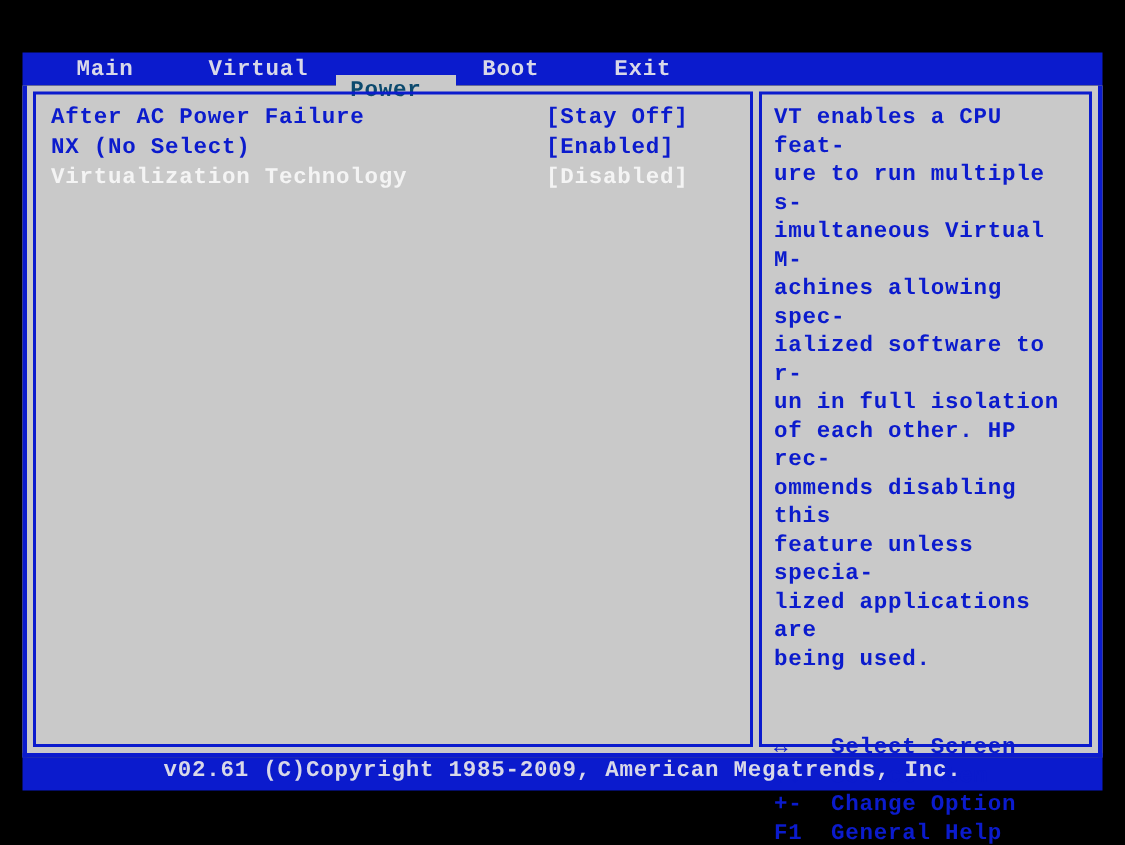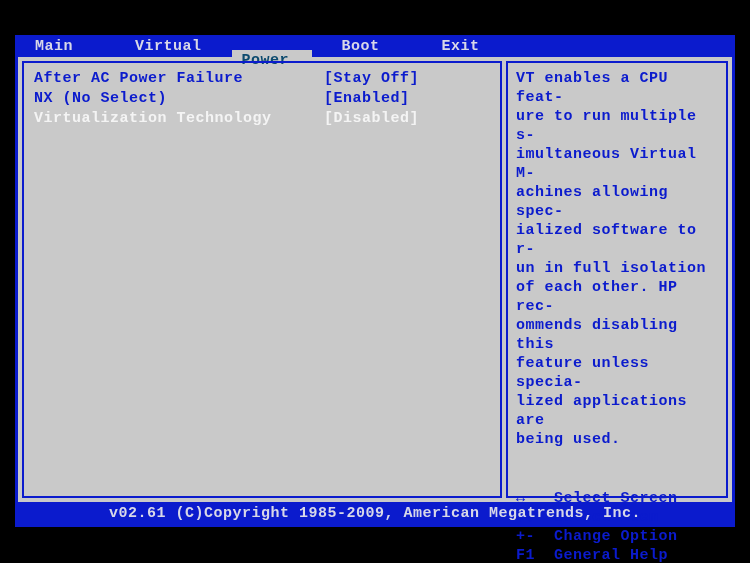--- a/index.html
+++ b/index.html
@@ -22,22 +22,21 @@
     top: 35px;
     left: 15px;
     width: 720px;
     height: 495px;
   }
   .menubar {
     background: #0b1bcd;
     height: 22px;
     display: flex;
     align-items: center;
-    padding-left: 10px;
-    gap: 12px;
+    padding-left: 26px;
   }
   .menubar .tab {
     color: #d8d8e8;
     padding: 2px 10px;
     margin-right: 8px;
     min-width: 80px;
   }
   .menubar .tab.active {
     background: #c9c9c9;
     color: #0c4a6e;
@@ -63,20 +62,21 @@
     margin: 4px 4px 4px 2px;
     padding: 6px 8px;
     color: #0b1bcd;
     display: flex;
     flex-direction: column;
   }
   .setting-row {
     display: flex;
     color: #0b1bcd;
     line-height: 20px;
+    gap: 40px;
   }
   .setting-row.selected {
     color: #f4f4f4;
   }
   .setting-label {
     width: 290px;
   }
   .setting-value {
   }
   .help-text {

